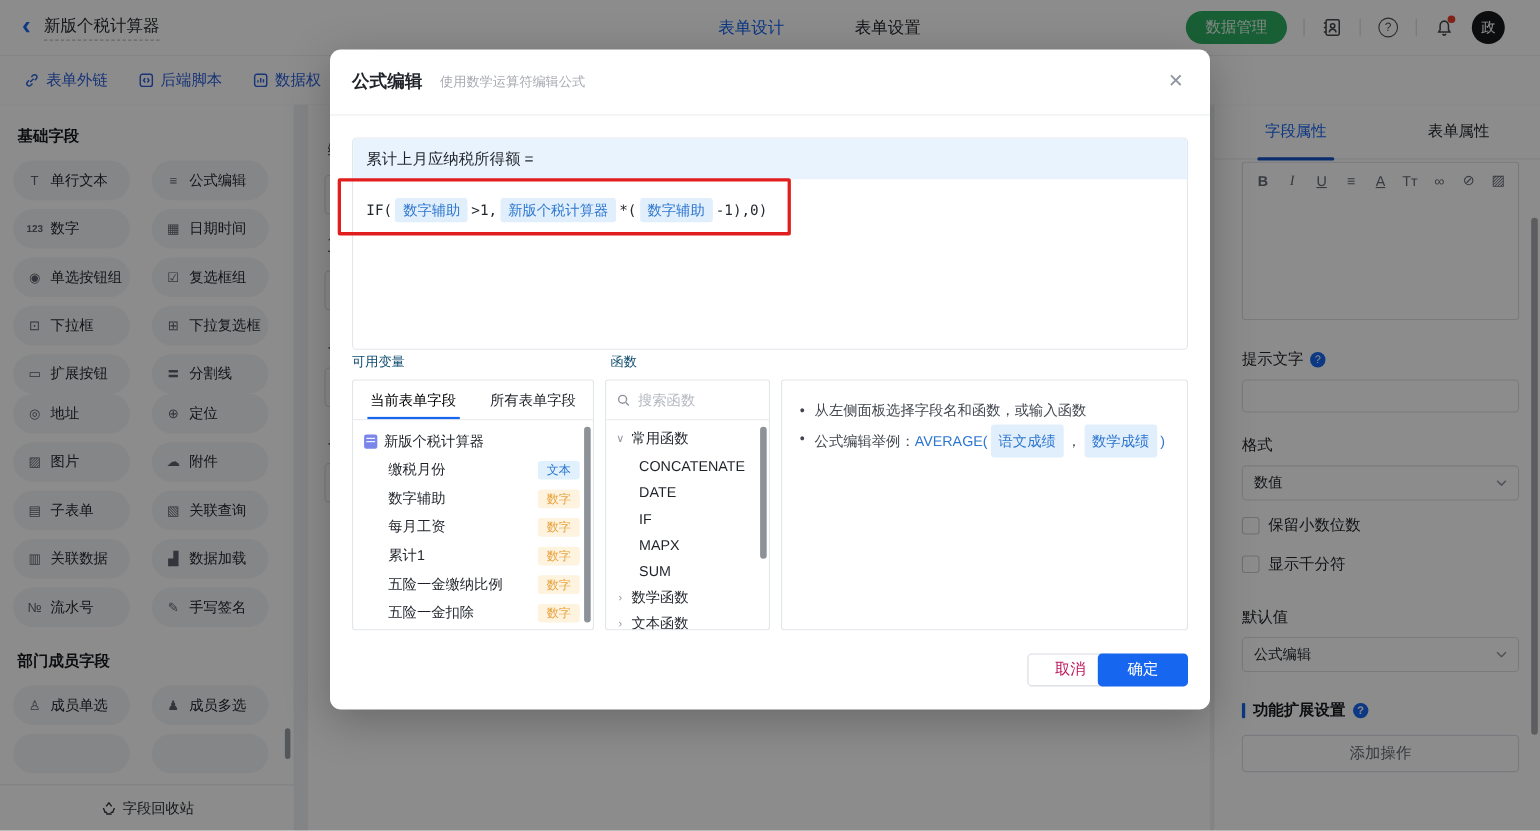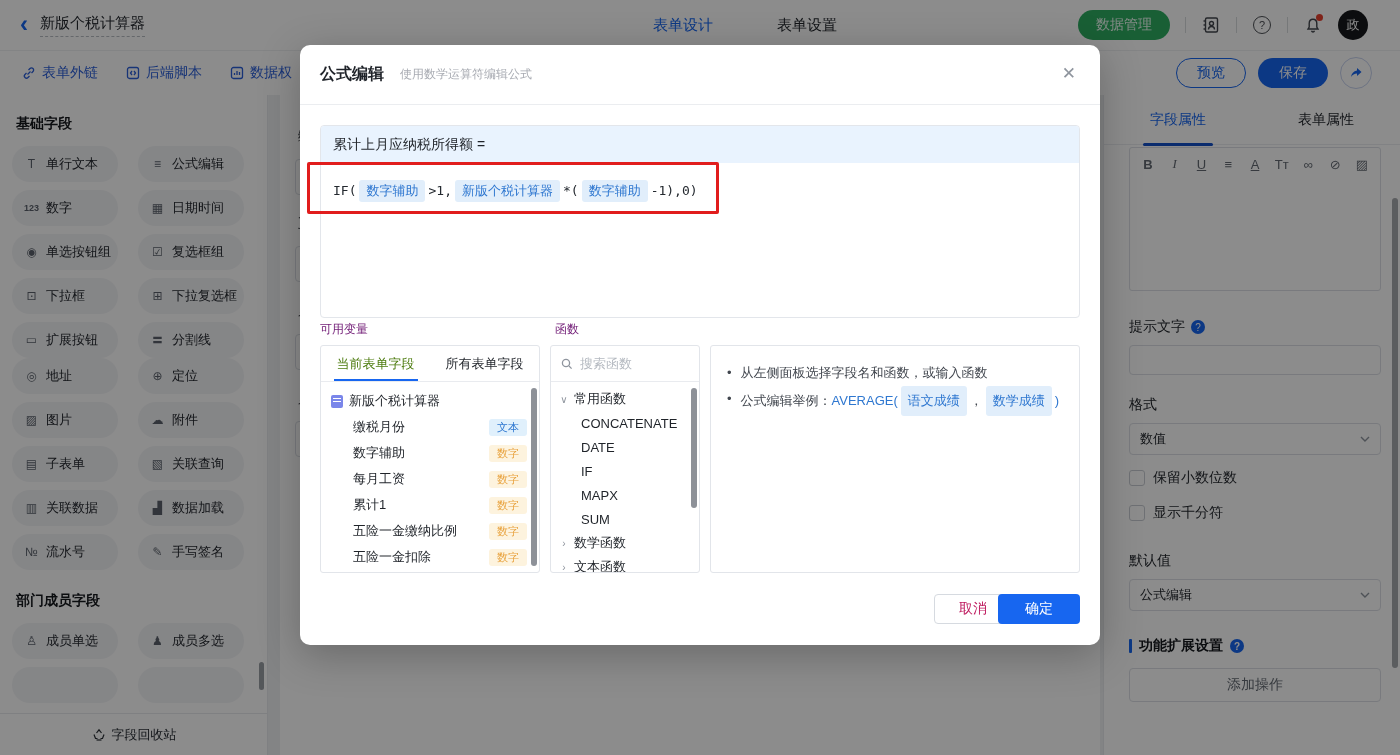--- a/index.html
+++ b/index.html
@@ -83,26 +83,26 @@
   .m-title { font-size:16px; font-weight:700; color:#1f2329; }
   .m-sub { font-size:12px; color:#a8abb2; margin-left:16px; }
   .m-close { position:absolute; right:24px; top:20px; font-size:17px; color:#8f959e; cursor:pointer; line-height:1; }
 
   .editor { position:absolute; left:20px; top:80px; width:760px; height:193px; border:1px solid #e3e6eb; border-radius:4px; overflow:hidden; }
   .editor-head { height:37px; background:#e9f3fe; display:flex; align-items:center; padding:0 12px; font-size:14px; color:#1f2329; }
   .editor-body { padding:17px 12px; font-family:"DejaVu Sans Mono","Liberation Mono",monospace; font-size:13px; color:#24292f; }
   .chip { display:inline-block; background:#e1eefb; color:#2e77d0; font-family:"Liberation Sans","DejaVu Sans",sans-serif; padding:2px 7px; border-radius:3px; margin:0 3px; font-size:13px; }
   .redbox { position:absolute; left:7px; top:117px; width:412px; height:52px; border:3px solid #e11d1d; border-radius:2px; pointer-events:none; z-index:5; }
 
-  .panel-label { position:absolute; top:276px; font-size:12px; color:#701a75; }
+  .panel-label { position:absolute; top:276px; font-size:12px; color:#0c4a6e; }
   .panel { position:absolute; top:300px; height:228px; border:1px solid #e2e5ea; border-radius:3px; overflow:hidden; background:#fff; }
   .vars { left:20px; width:220px; }
   .vtabs { height:36px; display:flex; border-bottom:1px solid #e9ebef; position:relative; }
   .vtab { flex:1; display:flex; align-items:center; justify-content:center; font-size:13px; color:#1f2329; cursor:pointer; }
-  .vtab.active { color:#4d7c0f; }
+  .vtab.active { color:#000000; }
   .vtab-line { position:absolute; left:13px; bottom:0; width:84px; height:2px; background:#1766f0; }
   .tree { padding-top:6px; position:relative; }
   .tree-root { height:26px; display:flex; align-items:center; gap:6px; padding-left:10px; font-size:13px; cursor:pointer; }
   .doc-ic { width:12px; height:13px; background:#7a86ea; border-radius:2px; position:relative; flex:none; }
   .doc-ic::after { content:""; position:absolute; left:2px; top:3px; width:8px; height:1.5px; background:#fff; box-shadow:0 3px 0 #fff; }
   .tree-row { height:26px; display:flex; align-items:center; padding-left:32px; font-size:13px; position:relative; cursor:pointer; }
   .badge { position:absolute; right:12px; font-size:11px; padding:1px 8px; border-radius:3px; }
   .badge.text { color:#2e77d0; background:#e0f0fc; }
   .badge.num { color:#e8a23d; background:#fdf3de; }
   .v-thumb { position:absolute; right:2px; top:42px; width:6px; height:178px; background:#8d9198; border-radius:3px; }
@@ -186,29 +186,20 @@
       <span>后端脚本</span>
     </span>
     <span class="tl-link">
       <svg width="14" height="14" viewBox="0 0 14 14" fill="none" stroke="#2b5fd9" stroke-width="1.3">
           <rect x="1.5" y="1.5" width="11" height="11" rx="2"></rect>
           <path d="M4.5 9V7M7 9V5M9.5 9V6"></path>
         </svg>
       <span>数据权</span>
     </span>
   </div>
-  <div class="tl-right">
-    <button class="btn-pill btn-preview">预览</button>
-    <button class="btn-pill btn-save">保存</button>
-    <span class="share-circle">
-      <svg width="16" height="16" viewBox="0 0 16 16" fill="#1766f0">
-          <path d="M9 3v2.5C5.5 6 3.5 8.5 3 12c1.5-2.2 3.4-3.4 6-3.4V11l4.5-4L9 3z"></path>
-        </svg>
-    </span>
-  </div>
 </div>
 
 <aside class="sidebar">
   <div class="sb-inner">
     <div class="sb-title">基础字段</div>
     <div class="sb-grid">
       <div class="sb-btn">
           <span class="sb-ic">T</span>
           <span>单行文本</span>
         </div>

